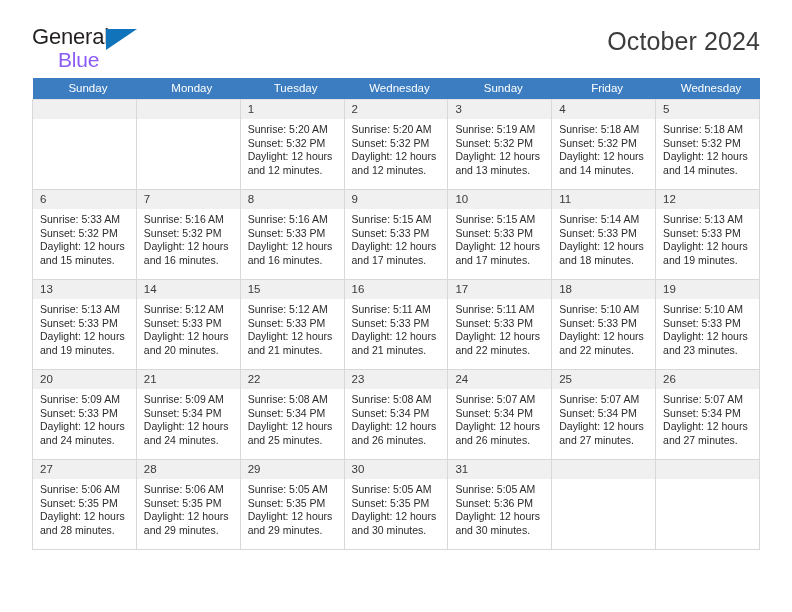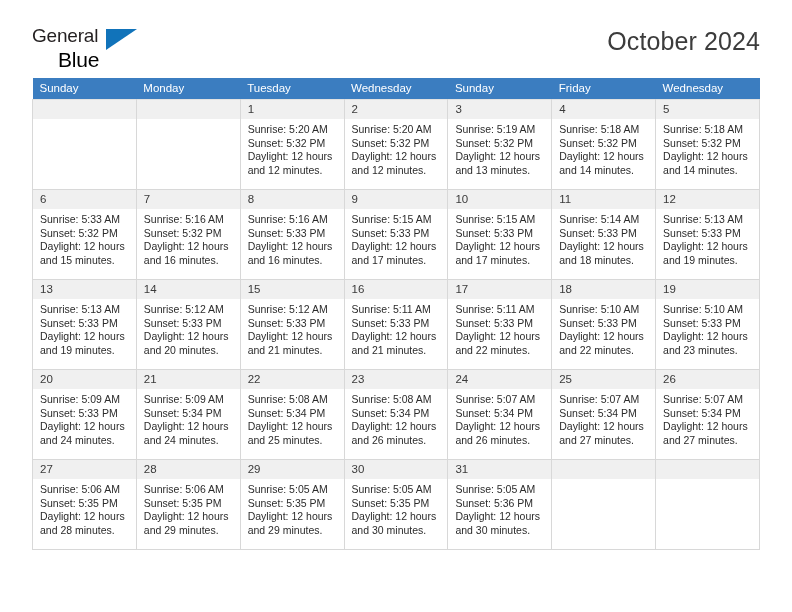--- a/index.html
+++ b/index.html
@@ -30,32 +30,32 @@
   }
 
   .logo {
     position: relative;
     width: 112px;
     height: 48px;
     line-height: 1;
     user-select: none;
   }
   .logo-general {
-    font-size: 19px;
+    font-size: 22px;
     letter-spacing: -0.2px;
     color: #231f20;
     font-family: "Liberation Sans", sans-serif;
   }
   .logo-blue {
     position: absolute;
     left: 26px;
     top: 23px;
     font-size: 21px;
     letter-spacing: -0.2px;
-    color: #000000;
+    color: #8b5cf6;
   }
   .logo-tri {
     position: absolute;
     left: 74px;
     top: 3px;
     width: 0;
     height: 0;
     border-left: 31px solid #1173ba;
     border-bottom: 21px solid transparent;
   }
@@ -79,21 +79,21 @@
   .calendar {
     width: 728px;
     border-collapse: collapse;
     table-layout: fixed;
   }
   .calendar th {
     background: #3b7dc0;
     color: #ffffff;
     font-size: 11.5px;
     font-weight: normal;
-    text-align: left;
+    text-align: center;
     padding: 4px 0 5px 7px;
     border: none;
     height: 21px;
   }
   .calendar td {
     vertical-align: top;
     border: 1px solid #d8d8d8;
     border-top: none;
     padding: 0;
     height: 90px;

